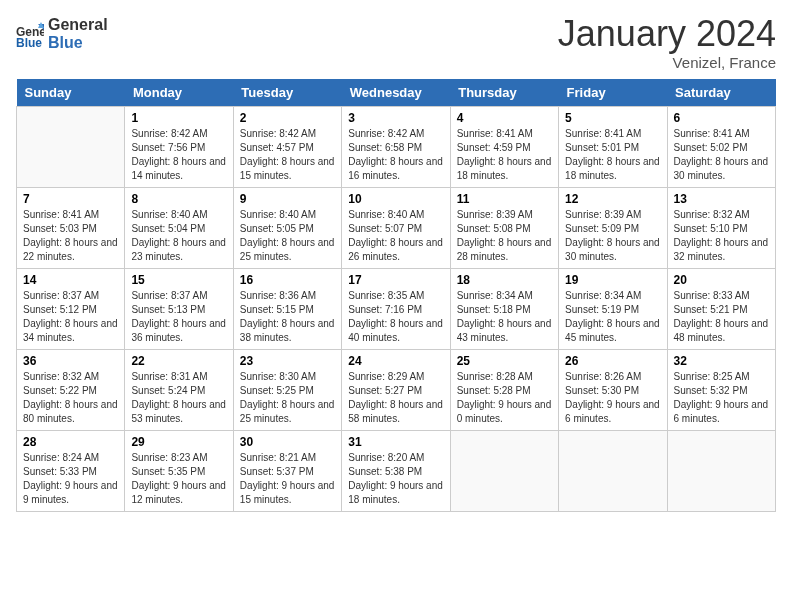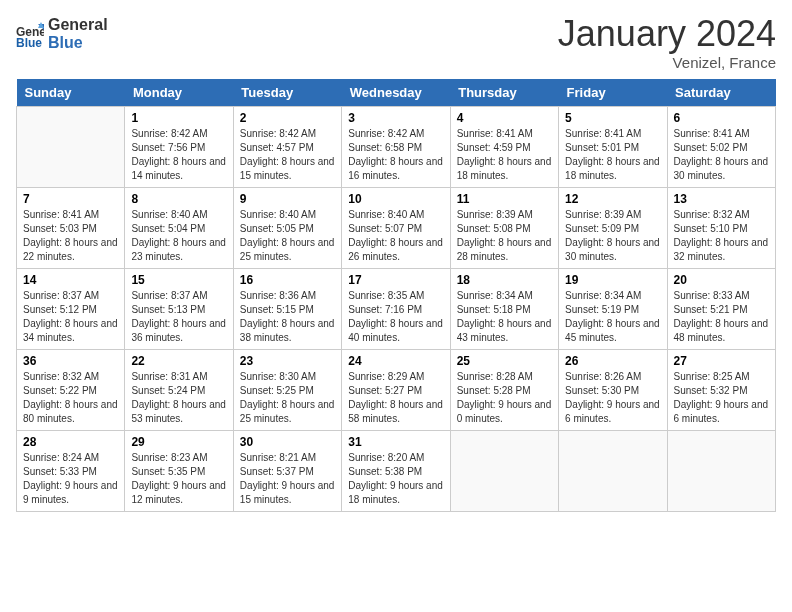--- a/index.html
+++ b/index.html
@@ -330,21 +330,21 @@
         </td>
           <td>
           <span class="day-number">26</span>
           <div class="day-info">
             <div>Sunrise: 8:26 AM</div>
             <div>Sunset: 5:30 PM</div>
             <div>Daylight: 9 hours and 6 minutes.</div>
           </div>
         </td>
           <td>
-          <span class="day-number">27</span>
+          <span class="day-number">32</span>
           <div class="day-info">
             <div>Sunrise: 8:25 AM</div>
             <div>Sunset: 5:32 PM</div>
             <div>Daylight: 9 hours and 6 minutes.</div>
           </div>
         </td>
         </tr>
         <tr>
           <td>
           <span class="day-number">28</span>

